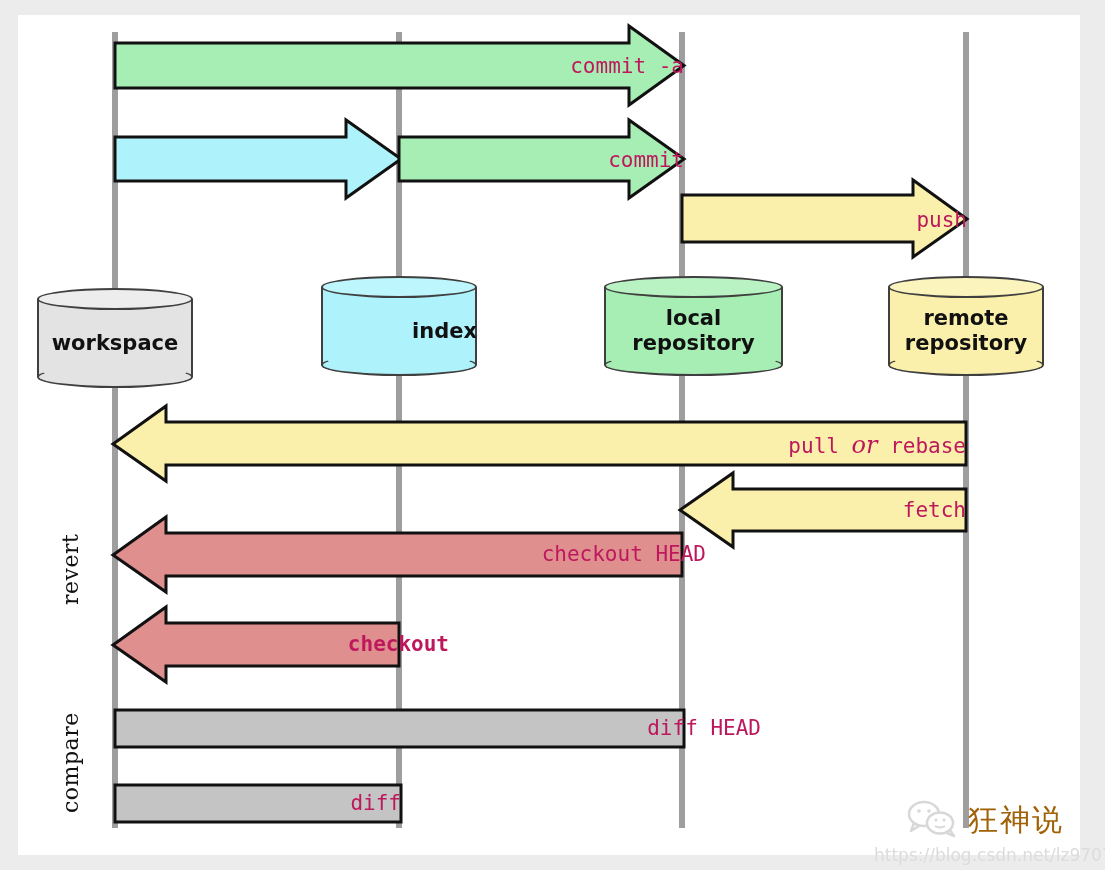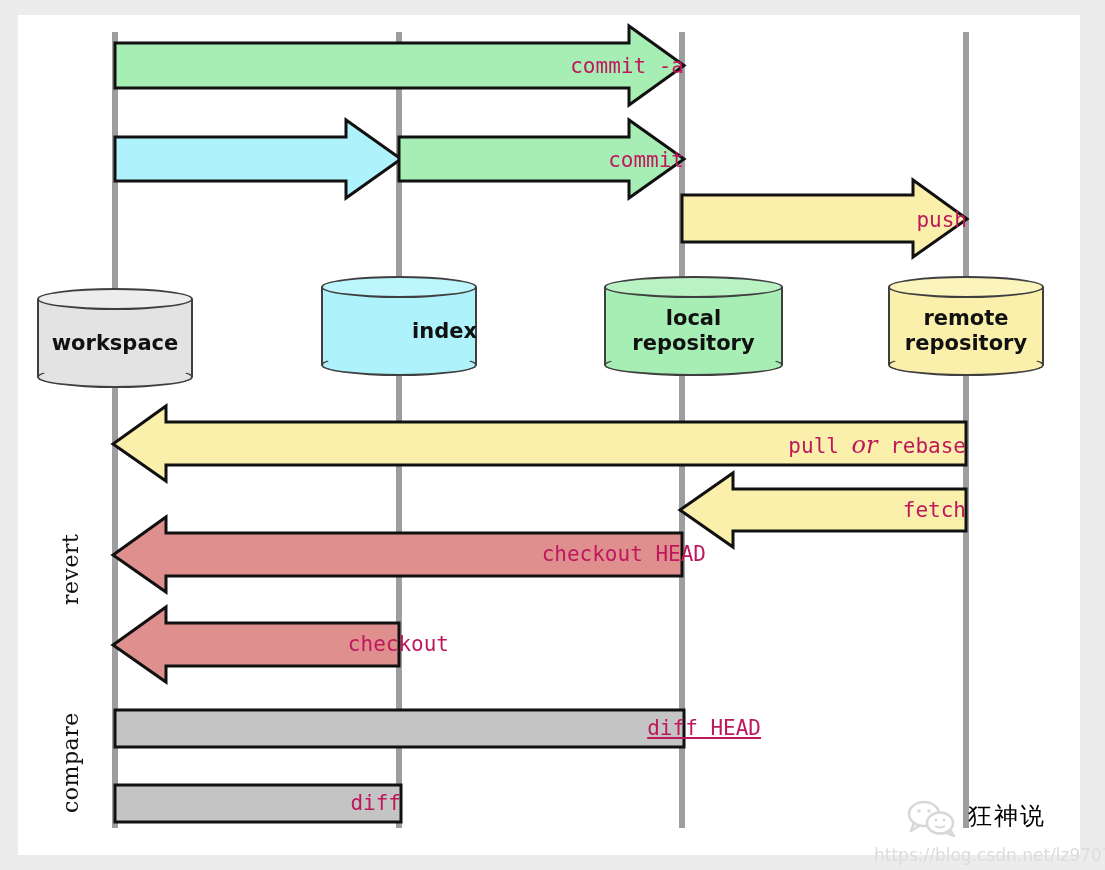--- a/index.html
+++ b/index.html
@@ -81,22 +81,22 @@
 
   
   .wm{
     position:absolute;
     color:#cfcfcf;
     white-space:nowrap;
     pointer-events:none;
   }
   .wm-cn{
     font-family:"DejaVu Sans", sans-serif;
-    font-size:24px;
-    color:#000000;
+    font-size:30px;
+    color:#a16207;
     letter-spacing:2px;
   }
   .wm-url{
     font-family:"DejaVu Sans", sans-serif;
     font-size:17px;
     color:#dcdcdc;
   }
   .wm-logo{position:absolute;}
 </style>
 </head>
@@ -139,23 +139,23 @@
   <div class="shp-label" style="left:399px;top:148px;width:285px;">commit</div>
 
   <div class="shp-label" style="left:682px;top:208px;width:285px;">push</div>
 
   <div class="shp-label" style="left:113px;top:431px;width:853px;"><span>pull </span><span class="it">or</span><span> rebase</span></div>
 
   <div class="shp-label" style="left:680px;top:498px;width:286px;">fetch</div>
 
   <div class="shp-label" style="left:113px;top:542px;width:569px;margin-left:24px;">checkout HEAD</div>
 
-  <div class="shp-label" style="left:113px;top:632px;width:336px;">checkout</div>
-
-  <div class="shp-label" style="left:115px;top:716px;width:646px;text-decoration:underline;">diff HEAD</div>
+  <div class="shp-label" style="left:113px;top:632px;width:336px;font-weight:bold;">checkout</div>
+
+  <div class="shp-label" style="left:115px;top:716px;width:646px;">diff HEAD</div>
 
   <div class="shp-label" style="left:115px;top:791px;width:286px;">diff</div>
 
   <div class="cyl" style="left:37px;top:288px;width:156px;height:100px;">
     <div class="body" style="height:78px;background:#e3e3e3;"></div>
     <div class="bot" style="top:78px;background:#e3e3e3;"></div>
     <div class="top" style="background:#ededed;"></div>
     <div class="label" style="top:43px;"><span>workspace</span></div>
   </div>
 

